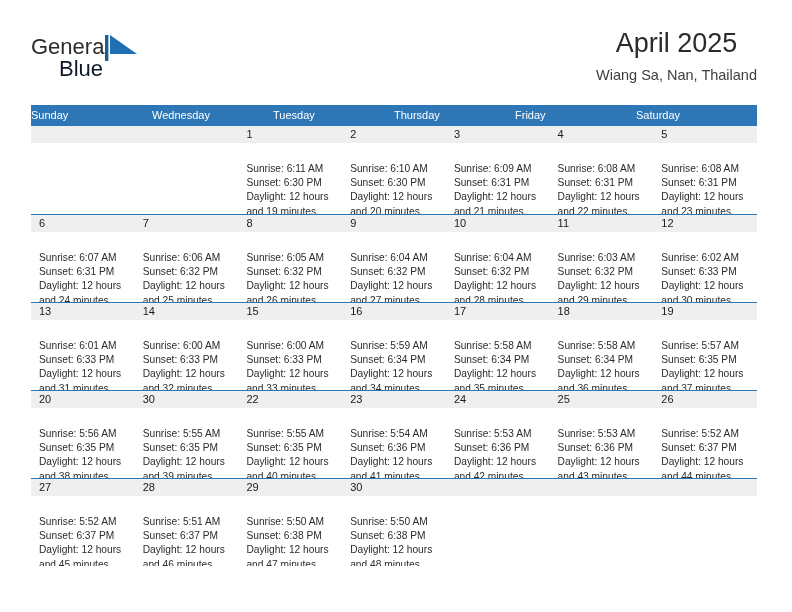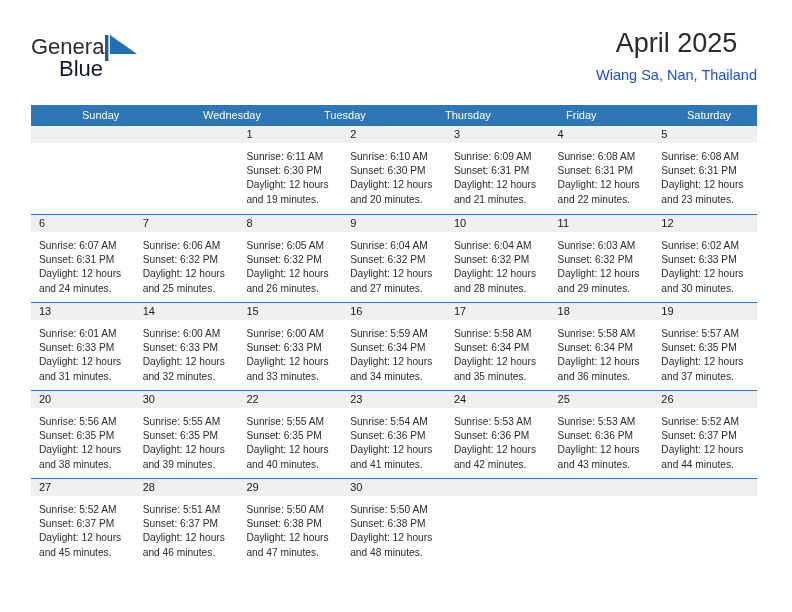--- a/index.html
+++ b/index.html
@@ -72,21 +72,21 @@
   }
   .cal-title {
     font-size: 27px;
     color: #2b2b2b;
     line-height: 34px;
     white-space: nowrap;
     font-weight: 400;
   }
   .cal-subtitle {
     font-size: 14.5px;
-    color: #1d4ed8;
+    color: #404040;
     line-height: 22px;
     margin-top: 4px;
     white-space: nowrap;
     font-weight: 400;
   }
 
   
   .calendar {
     position: absolute;
     left: 31px;
@@ -97,25 +97,23 @@
   .weekday-row {
     display: flex;
     background: #2e77b6;
     height: 21px;
   }
   .weekday {
     flex: 1 1 0;
     color: #ffffff;
     font-size: 11px;
     line-height: 21px;
-    padding-left: 8px;
     box-sizing: border-box;
     white-space: nowrap;
     overflow: hidden;
-    margin-left: 43px;
   }
 
   .week {
     display: flex;
     border-top: 1.6px solid #2e77b6;
     height: 88px;
     box-sizing: border-box;
   }
   .week.first {
     border-top: none;
@@ -134,21 +132,21 @@
     font-size: 11px;
     line-height: 17px;
     padding-left: 8px;
     color: #1a1a1a;
     box-sizing: border-box;
   }
   .daycell.empty .dnum-band {
     background: #efefef;
   }
   .daycell .info {
-    padding: 7px 6px 0 8px;
+    padding: 19px 6px 0 8px;
     font-size: 10.2px;
     line-height: 14.2px;
     color: #2b2b2b;
   }
   .daycell .info div {
     white-space: nowrap;
   }
 </style>
 </head>
 <body>

